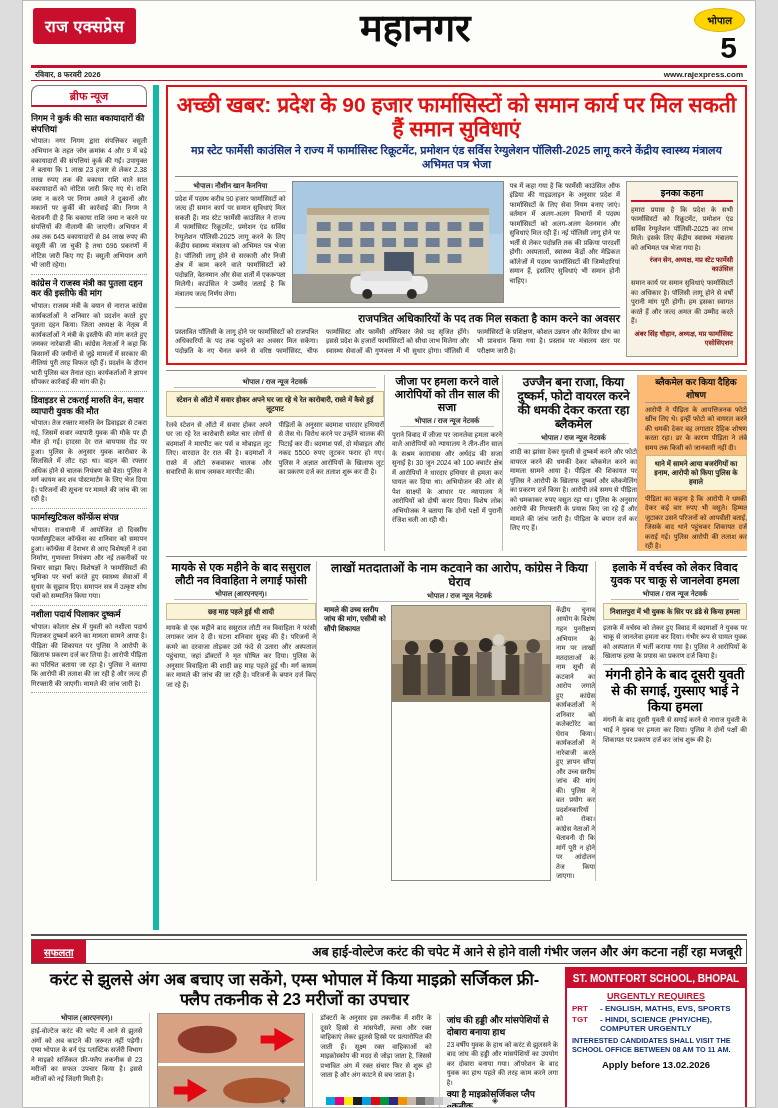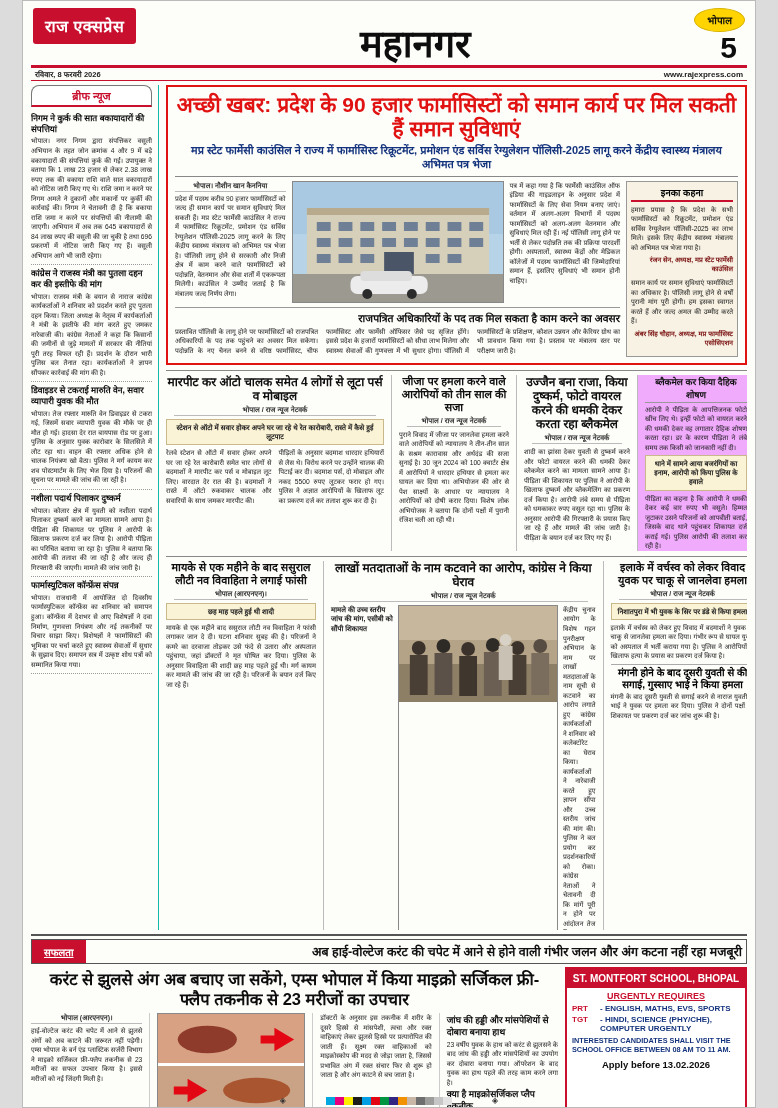--- a/index.html
+++ b/index.html
@@ -3,31 +3,31 @@
 <meta charset="utf-8">
 <style>
   * { margin:0; padding:0; box-sizing:border-box; }
   body { background:#dcdcdc; font-family:"Liberation Sans","DejaVu Sans",sans-serif; }
   .page { width:734px; height:1108px; margin:0 auto; background:#fdfdfa; border:1px solid #bbb;
           padding:5px 8px 2px; overflow:hidden; position:relative; }
 
   
   .masthead-top { display:flex; align-items:flex-start; justify-content:space-between; padding:2px 2px 0; }
   .brand-box { background:#c8102e; color:#fff; font-weight:bold; font-size:16px; padding:7px 12px; border-radius:3px; letter-spacing:.5px; }
-  .section-title { font-size:38px; font-weight:bold; color:#0d0d0d; line-height:1; margin-top:17px; }
+  .section-title { font-size:38px; font-weight:bold; color:#0d0d0d; line-height:1; margin-top:1px; }
   .mh-right { display:flex; flex-direction:column; align-items:flex-end; gap:1px; }
   .edition-badge { background:#ffd400; border:1px solid #d8b400; border-radius:50%; padding:4px 12px; font-weight:bold; font-size:10px; color:#111; }
   .page-num { font-size:30px; font-weight:bold; color:#0d0d0d; line-height:1; margin-right:8px; }
   .masthead-sub { display:flex; justify-content:space-between; align-items:center; border-top:3px solid #c8102e; border-bottom:1px solid #c8102e; margin-top:2px; padding:1px 4px; }
   .mh-date { font-size:7.5px; font-weight:bold; color:#222; }
   .mh-site { font-size:8px; font-weight:bold; color:#222; }
 
   
   .content-row { display:flex; margin-top:4px; }
-  .brief-col { width:128px; flex:0 0 128px; border-right:1px solid #14b8a6; padding-right:6px; height:845px; overflow:hidden; }
+  .brief-col { width:128px; flex:0 0 128px; border-right:6px solid #14b8a6; padding-right:6px; height:845px; overflow:hidden; }
   .main-col { flex:1; padding-left:7px; height:845px; overflow:hidden; }
 
   .brief-header { text-align:center; color:#c8102e; font-weight:bold; font-size:11px; border:1px solid #777; border-bottom:2px solid #c8102e; border-radius:8px 8px 0 0; padding:2px; margin-bottom:3px; background:#fff; }
   .brief-item { border-bottom:1px dotted #999; padding:3px 0 4px; }
   .brief-item h4 { font-size:8.6px; line-height:1.25; color:#101010; margin-bottom:2px; }
   .body-text { font-size:6.7px; line-height:1.42; color:#1c1c1c; text-align:justify; }
 
   
   .lead { border:2.5px solid #e01212; padding:6px 7px; }
   .lead-headline { text-align:center; font-size:21px; line-height:1.12; font-weight:bold; }
@@ -41,39 +41,39 @@
   .lead-photo { width:212px; flex:0 0 212px; border:1px solid #888; }
   .lead-photo svg { display:block; width:100%; height:120px; }
   .sub2-head { font-size:10.5px; font-weight:bold; color:#101010; text-align:right; border-top:1px solid #999; margin-top:4px; padding-top:3px; }
   .sub2-body { column-count:3; column-gap:8px; margin-top:2px; }
   .quote-box { width:112px; flex:0 0 112px; border:1px solid #999; background:#f7f2e4; padding:4px; }
   .quote-title { text-align:center; font-weight:bold; font-size:9.5px; border-bottom:2px solid #c8102e; margin-bottom:3px; padding-bottom:1px; }
   .quote-attrib { font-size:6.7px; font-weight:bold; color:#7a1010; margin:3px 0 5px; text-align:right; }
 
   
   .band { display:flex; border-top:1px solid #888; margin-top:5px; padding-top:4px; }
-  .band > * + * { border-left:1px solid #bbb; padding-left:7px; margin-left:7px; }
+  .band > * + * { border-left:1px solid #bbb; padding-left:7px; margin-left:0; }
   .story h3 { font-size:12px; line-height:1.18; text-align:center; color:#0f0f0f; margin-bottom:2px; }
   .story .byline { margin:2px 8px 3px; }
   .inset { border:1px solid #c9b98a; background:#fbf3d5; font-size:7px; font-weight:bold; text-align:center; line-height:1.3; padding:3px 4px; margin:3px 0; color:#222; }
   .two-col { column-count:2; column-gap:7px; }
   .s-auto { flex:0 0 218px; }
   .s-jija { flex:0 0 118px; }
   .s-jija h3, .s-suicide h3, .s-knife h3 { font-size:11px; }
   .s-blackmail { flex:1; }
-  .side-box { flex:0 0 110px; background:#f0abfc; }
+  .side-box { flex:0 0 110px; background:#fdba74; }
   .side-box h4 { font-size:9px; text-align:center; border-bottom:1px solid #999; margin-bottom:2px; padding-bottom:1px; color:#101010; }
   .s-suicide { flex:0 0 150px; }
   .s-voters { flex:1; }
   .s-knife { flex:0 0 152px; }
   .voters-row { display:flex; gap:5px; margin-top:2px; }
   .caption-box { width:62px; flex:0 0 62px; font-size:7px; font-weight:bold; line-height:1.35; color:#222; }
   .voters-photo { width:160px; flex:0 0 160px; border:1px solid #888; }
   .voters-photo svg { display:block; width:100%; height:96px; }
-  .sub-story-head { font-size:10px; font-weight:bold; text-align:center; border-top:1px solid #aaa; margin-top:3px; padding-top:2px; line-height:1.25; }
+  .sub-story-head { font-size:13px; font-weight:bold; text-align:center; border-top:1px solid #aaa; margin-top:3px; padding-top:2px; line-height:1.25; }
 
   
   .bottom-band { border-top:2px solid #555; margin-top:4px; padding-top:3px; }
   .success-banner { display:flex; align-items:stretch; border:1px solid #555; }
   .success-label { background:#c8102e; color:#fff; font-weight:bold; font-size:10px; padding:3px 12px; display:flex; align-items:center;text-decoration:underline; }
   .banner-text { flex:1; text-align:right; font-weight:bold; font-size:12.5px; color:#101010; padding:3px 4px; }
   .bottom-flex { display:flex; gap:7px; margin-top:3px; }
   .ams-left { flex:1; }
   .ams-head { text-align:center; font-size:16.5px; line-height:1.22; color:#0d0d0d; margin:2px 10px 4px; }
   .ams-cols { display:flex; gap:7px; }
@@ -128,26 +128,26 @@
       </article>
       <article class="brief-item">
         <h4>कांग्रेस ने राजस्व मंत्री का पुतला दहन कर की इस्तीफे की मांग</h4>
         <p class="body-text">भोपाल। राजस्व मंत्री के बयान से नाराज कांग्रेस कार्यकर्ताओं ने शनिवार को प्रदर्शन करते हुए पुतला दहन किया। जिला अध्यक्ष के नेतृत्व में कार्यकर्ताओं ने मंत्री के इस्तीफे की मांग करते हुए जमकर नारेबाजी की। कांग्रेस नेताओं ने कहा कि किसानों की जमीनों से जुड़े मामलों में सरकार की नीतियां पूरी तरह विफल रही हैं। प्रदर्शन के दौरान भारी पुलिस बल तैनात रहा। कार्यकर्ताओं ने ज्ञापन सौंपकर कार्रवाई की मांग की है।</p>
       </article>
       <article class="brief-item">
         <h4>डिवाइडर से टकराई मारुति वेन, सवार व्यापारी युवक की मौत</h4>
         <p class="body-text">भोपाल। तेज रफ्तार मारुति वेन डिवाइडर से टकरा गई, जिसमें सवार व्यापारी युवक की मौके पर ही मौत हो गई। हादसा देर रात बायपास रोड पर हुआ। पुलिस के अनुसार युवक कारोबार के सिलसिले में लौट रहा था। वाहन की रफ्तार अधिक होने से चालक नियंत्रण खो बैठा। पुलिस ने मर्ग कायम कर शव पोस्टमार्टम के लिए भेज दिया है। परिजनों की सूचना पर मामले की जांच की जा रही है।</p>
       </article>
       <article class="brief-item">
+        <h4>फार्मास्युटिकल कॉन्फ्रेंस संपन्न</h4>
+        <p class="body-text">भोपाल। राजधानी में आयोजित दो दिवसीय फार्मास्युटिकल कॉन्फ्रेंस का शनिवार को समापन हुआ। कॉन्फ्रेंस में देशभर से आए विशेषज्ञों ने दवा निर्माण, गुणवत्ता नियंत्रण और नई तकनीकों पर विचार साझा किए। विशेषज्ञों ने फार्मासिस्टों की भूमिका पर चर्चा करते हुए स्वास्थ्य सेवाओं में सुधार के सुझाव दिए। समापन सत्र में उत्कृष्ट शोध पत्रों को सम्मानित किया गया।</p>
+      </article>
+      <article class="brief-item">
         <h4>नशीला पदार्थ पिलाकर दुष्कर्म</h4>
         <p class="body-text">भोपाल। कोलार क्षेत्र में युवती को नशीला पदार्थ पिलाकर दुष्कर्म करने का मामला सामने आया है। पीड़िता की शिकायत पर पुलिस ने आरोपी के खिलाफ प्रकरण दर्ज कर लिया है। आरोपी पीड़िता का परिचित बताया जा रहा है। पुलिस ने बताया कि आरोपी की तलाश की जा रही है और जल्द ही गिरफ्तारी की जाएगी। मामले की जांच जारी है।</p>
-      </article>
-      <article class="brief-item">
-        <h4>फार्मास्युटिकल कॉन्फ्रेंस संपन्न</h4>
-        <p class="body-text">भोपाल। राजधानी में आयोजित दो दिवसीय फार्मास्युटिकल कॉन्फ्रेंस का शनिवार को समापन हुआ। कॉन्फ्रेंस में देशभर से आए विशेषज्ञों ने दवा निर्माण, गुणवत्ता नियंत्रण और नई तकनीकों पर विचार साझा किए। विशेषज्ञों ने फार्मासिस्टों की भूमिका पर चर्चा करते हुए स्वास्थ्य सेवाओं में सुधार के सुझाव दिए। समापन सत्र में उत्कृष्ट शोध पत्रों को सम्मानित किया गया।</p>
       </article>
     </aside>
 
     <main class="main-col">
 
       <section class="lead">
         <h1 class="lead-headline">
           <span class="kicker">अच्छी खबर:</span>
           <span class="ht">प्रदेश के 90 हजार फार्मासिस्टों को समान कार्य पर मिल सकती हैं समान सुविधाएं</span>
         </h1>
@@ -208,21 +208,20 @@
             <p class="body-text">हमारा प्रयास है कि प्रदेश के सभी फार्मासिस्टों को रिक्रूटमेंट, प्रमोशन एंड सर्विस रेग्युलेशन पॉलिसी-2025 का लाभ मिले। इसके लिए केंद्रीय स्वास्थ्य मंत्रालय को अभिमत पत्र भेजा गया है।</p>
             <p class="quote-attrib">रंजन सेन, अध्यक्ष, मप्र स्टेट फार्मेसी काउंसिल</p>
             <p class="body-text">समान कार्य पर समान सुविधाएं फार्मासिस्टों का अधिकार है। पॉलिसी लागू होने से वर्षों पुरानी मांग पूरी होगी। हम इसका स्वागत करते हैं और जल्द अमल की उम्मीद करते हैं।</p>
             <p class="quote-attrib">अंबर सिंह चौहान, अध्यक्ष, मप्र फार्मासिस्ट एसोसिएशन</p>
           </aside>
         </div>
       </section>
 
       <section class="band">
         <article class="story s-auto">
-          <h3>मारपीट कर ऑटो चालक समेत 4 लोगों से लूटा पर्स व मोबाइल</h3>
           <div class="byline">भोपाल / राज न्यूज नेटवर्क</div>
           <div class="inset">स्टेशन से ऑटो में सवार होकर अपने घर जा रहे थे रेत कारोबारी, रास्ते में कैसे हुई लूटपाट</div>
           <div class="two-col">
             <p class="body-text">रेलवे स्टेशन से ऑटो में सवार होकर अपने घर जा रहे रेत कारोबारी समेत चार लोगों से बदमाशों ने मारपीट कर पर्स व मोबाइल लूट लिए। वारदात देर रात की है। बदमाशों ने रास्ते में ऑटो रुकवाकर चालक और सवारियों के साथ जमकर मारपीट की।</p>
             <p class="body-text">पीड़ितों के अनुसार बदमाश धारदार हथियारों से लैस थे। विरोध करने पर उन्होंने चालक की पिटाई कर दी। बदमाश पर्स, दो मोबाइल और नकद 5500 रुपए लूटकर फरार हो गए। पुलिस ने अज्ञात आरोपियों के खिलाफ लूट का प्रकरण दर्ज कर तलाश शुरू कर दी है।</p>
           </div>
         </article>
 
         <article class="story s-jija">
           <h3>जीजा पर हमला करने वाले आरोपियों को तीन साल की सजा</h3>

